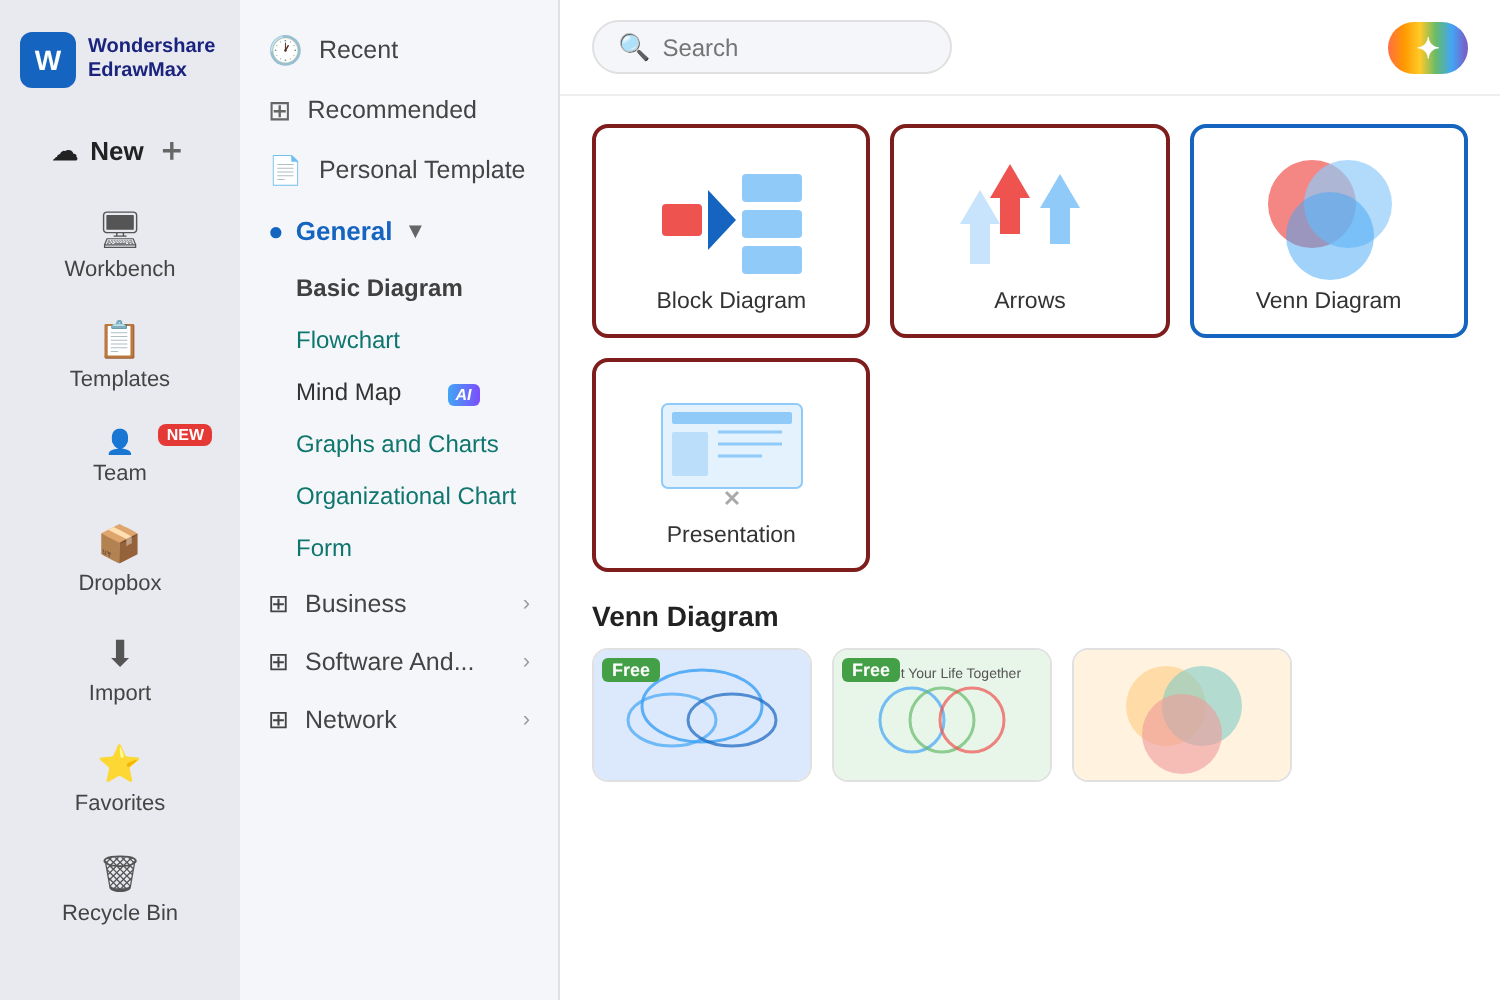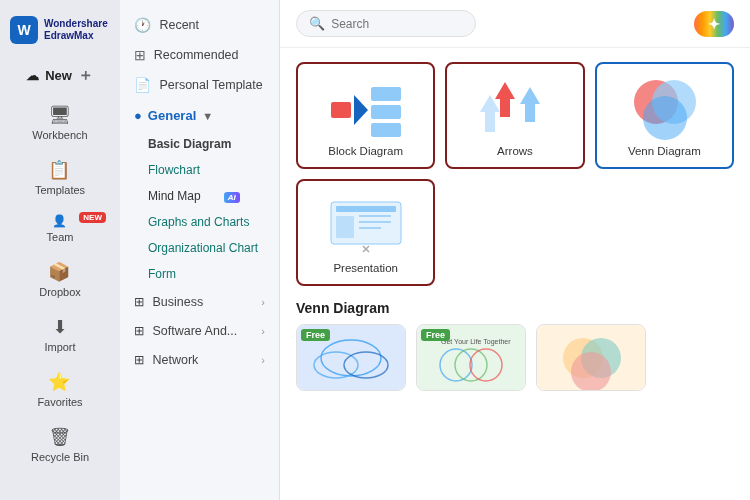--- a/index.html
+++ b/index.html
@@ -267,21 +267,20 @@
       border-radius: 8px;
       overflow: hidden;
       cursor: pointer;
       flex-shrink: 0;
     }
     .template-thumb {
       width: 100%;
       height: 65px;
       background: #e3f2fd;
       display: flex;
-      align-items: center;
       justify-content: center;
       position: relative;
     }
     .free-badge {
       position: absolute;
       top: 4px;
       left: 4px;
       background: #43a047;
       color: white;
       font-size: 9px;

